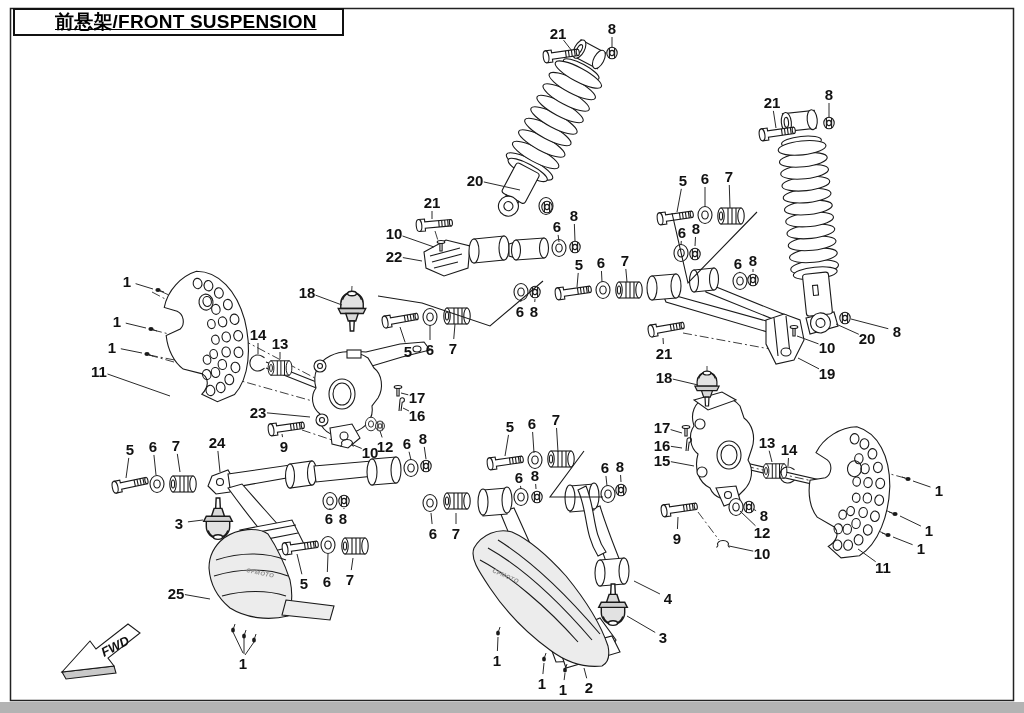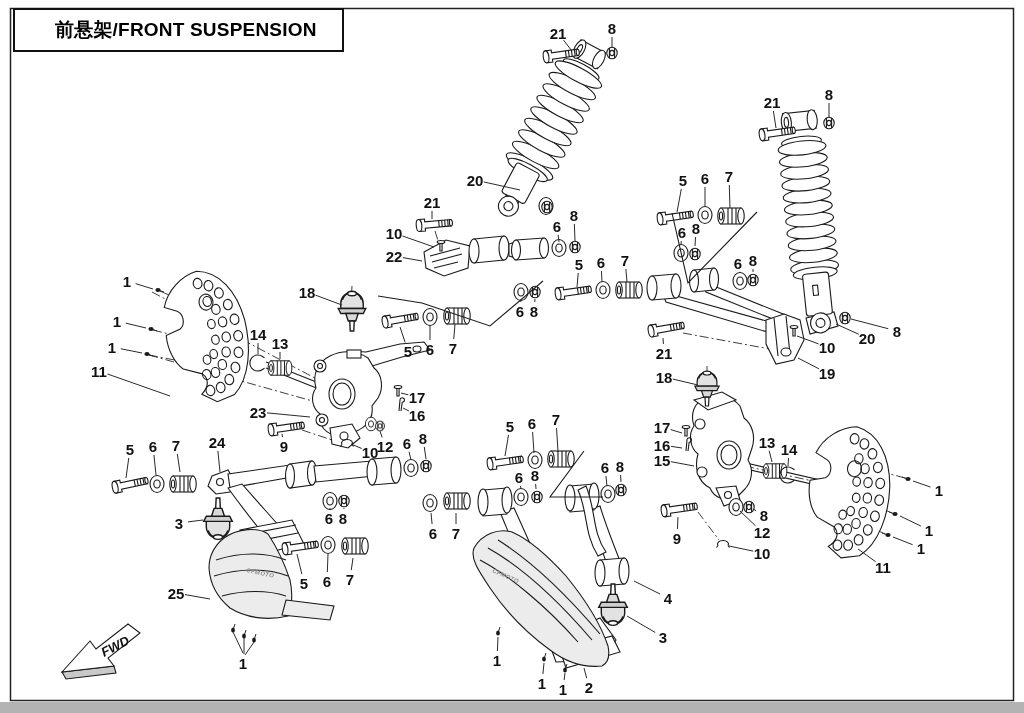--- a/index.html
+++ b/index.html
@@ -1,20 +1,20 @@
 <!DOCTYPE html>
 <html><head>
 <meta charset="utf-8">
 <style>
   html,body{margin:0;padding:0;background:#fff;}
   .page{position:relative;width:1024px;height:713px;background:#fff;overflow:hidden;
         font-family:"Liberation Sans",sans-serif;}
-  .title-box{position:absolute;left:13px;top:8px;width:331px;height:44px;border:2px solid #111;
+  .title-box{position:absolute;left:13px;top:8px;width:331px;height:28px;border:2px solid #111;
         background:#fff;box-sizing:border-box;display:flex;align-items:center;padding-left:40px;
-        font:700 19px "Liberation Sans",sans-serif;color:#000;letter-spacing:.2px;white-space:nowrap;}
+        font:700 19px "Liberation Sans",sans-serif;color:#000;letter-spacing:.2px;white-space:nowrap;text-decoration:underline;}
   svg{position:absolute;left:0;top:0;}
   .ln{stroke:#1a1a1a;stroke-width:1.1;fill:none;}
   .fw{fill:#ffffff;stroke:#1a1a1a;stroke-width:1.1;}
   .fg{fill:#ececec;stroke:#1a1a1a;stroke-width:1.1;}
   .dd{stroke:#2a2a2a;stroke-width:.9;stroke-dasharray:9 3 2 3;fill:none;}
   .ld{stroke:#2a2a2a;stroke-width:1;}
   .co{font:700 15px "Liberation Sans",sans-serif;fill:#111;}
   .brand{font:italic 700 6px "Liberation Sans",sans-serif;fill:#8f8f8f;letter-spacing:.4px;}
   .fwdtxt{font:italic 700 13px "Liberation Sans",sans-serif;fill:#111;}
 </style>

